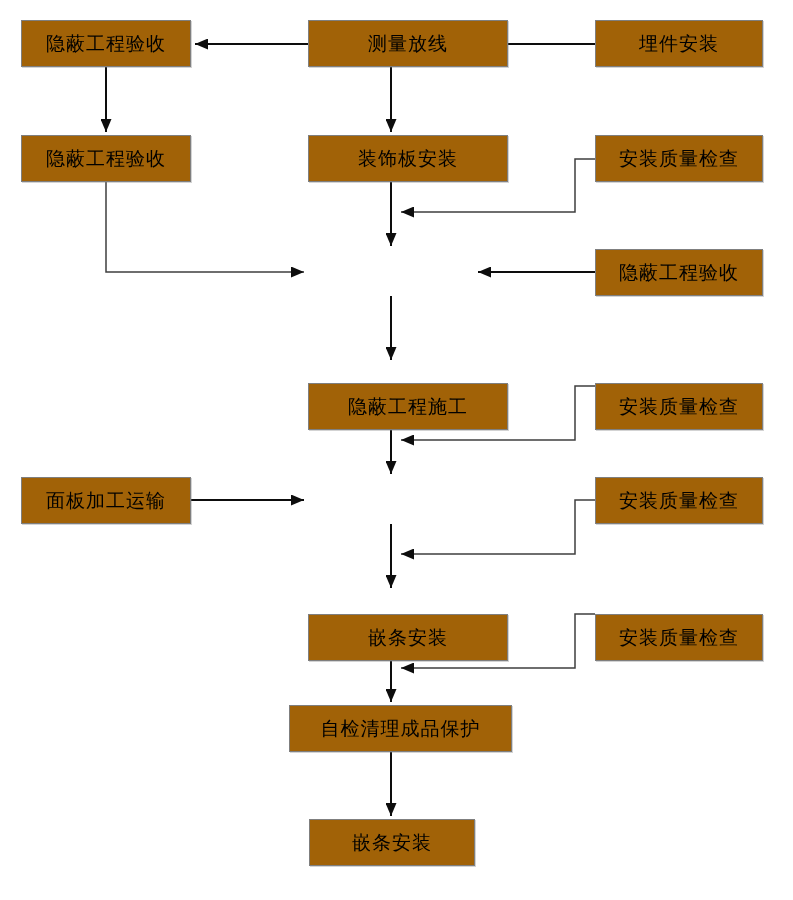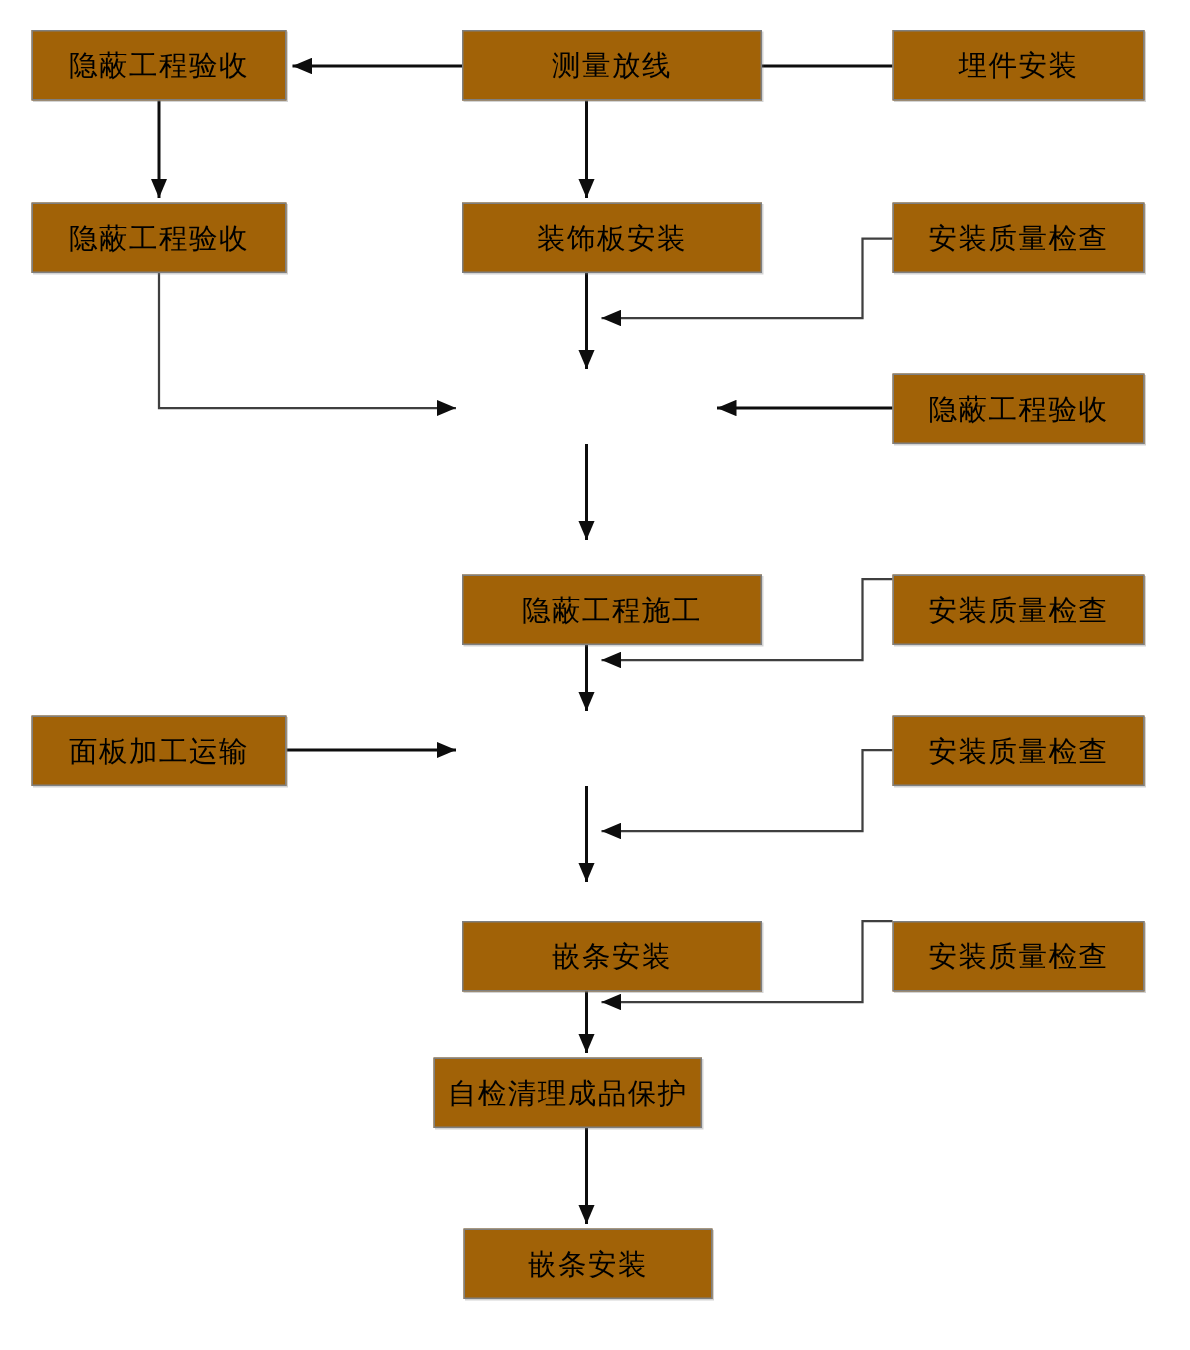--- a/index.html
+++ b/index.html
@@ -41,21 +41,21 @@
   .col-center { left: 308px; width: 200px; }
   .col-right  { left: 595px; width: 168px; }
   .row-1 { top: 20px; }
   .row-2 { top: 135px; }
   .row-3 { top: 249px; }
   .row-4 { top: 383px; }
   .row-5 { top: 477px; }
   .row-6 { top: 614px; }
   .row-7 { top: 705px; }
   .row-8 { top: 819px; }
-  .wide  { left: 289px; width: 179px; }
+  .wide  { left: 289px; width: 223px; }
   .final { left: 309px; width: 166px; }
 </style>
 </head>
 <body>
 
 <div class="canvas">
 
   <svg class="connector-layer" width="793" height="900" viewBox="0 0 793 900" xmlns="http://www.w3.org/2000/svg">
     <defs>
       <marker id="arrow" markerUnits="userSpaceOnUse" markerWidth="15" markerHeight="11" refX="13" refY="5.5" orient="auto">

